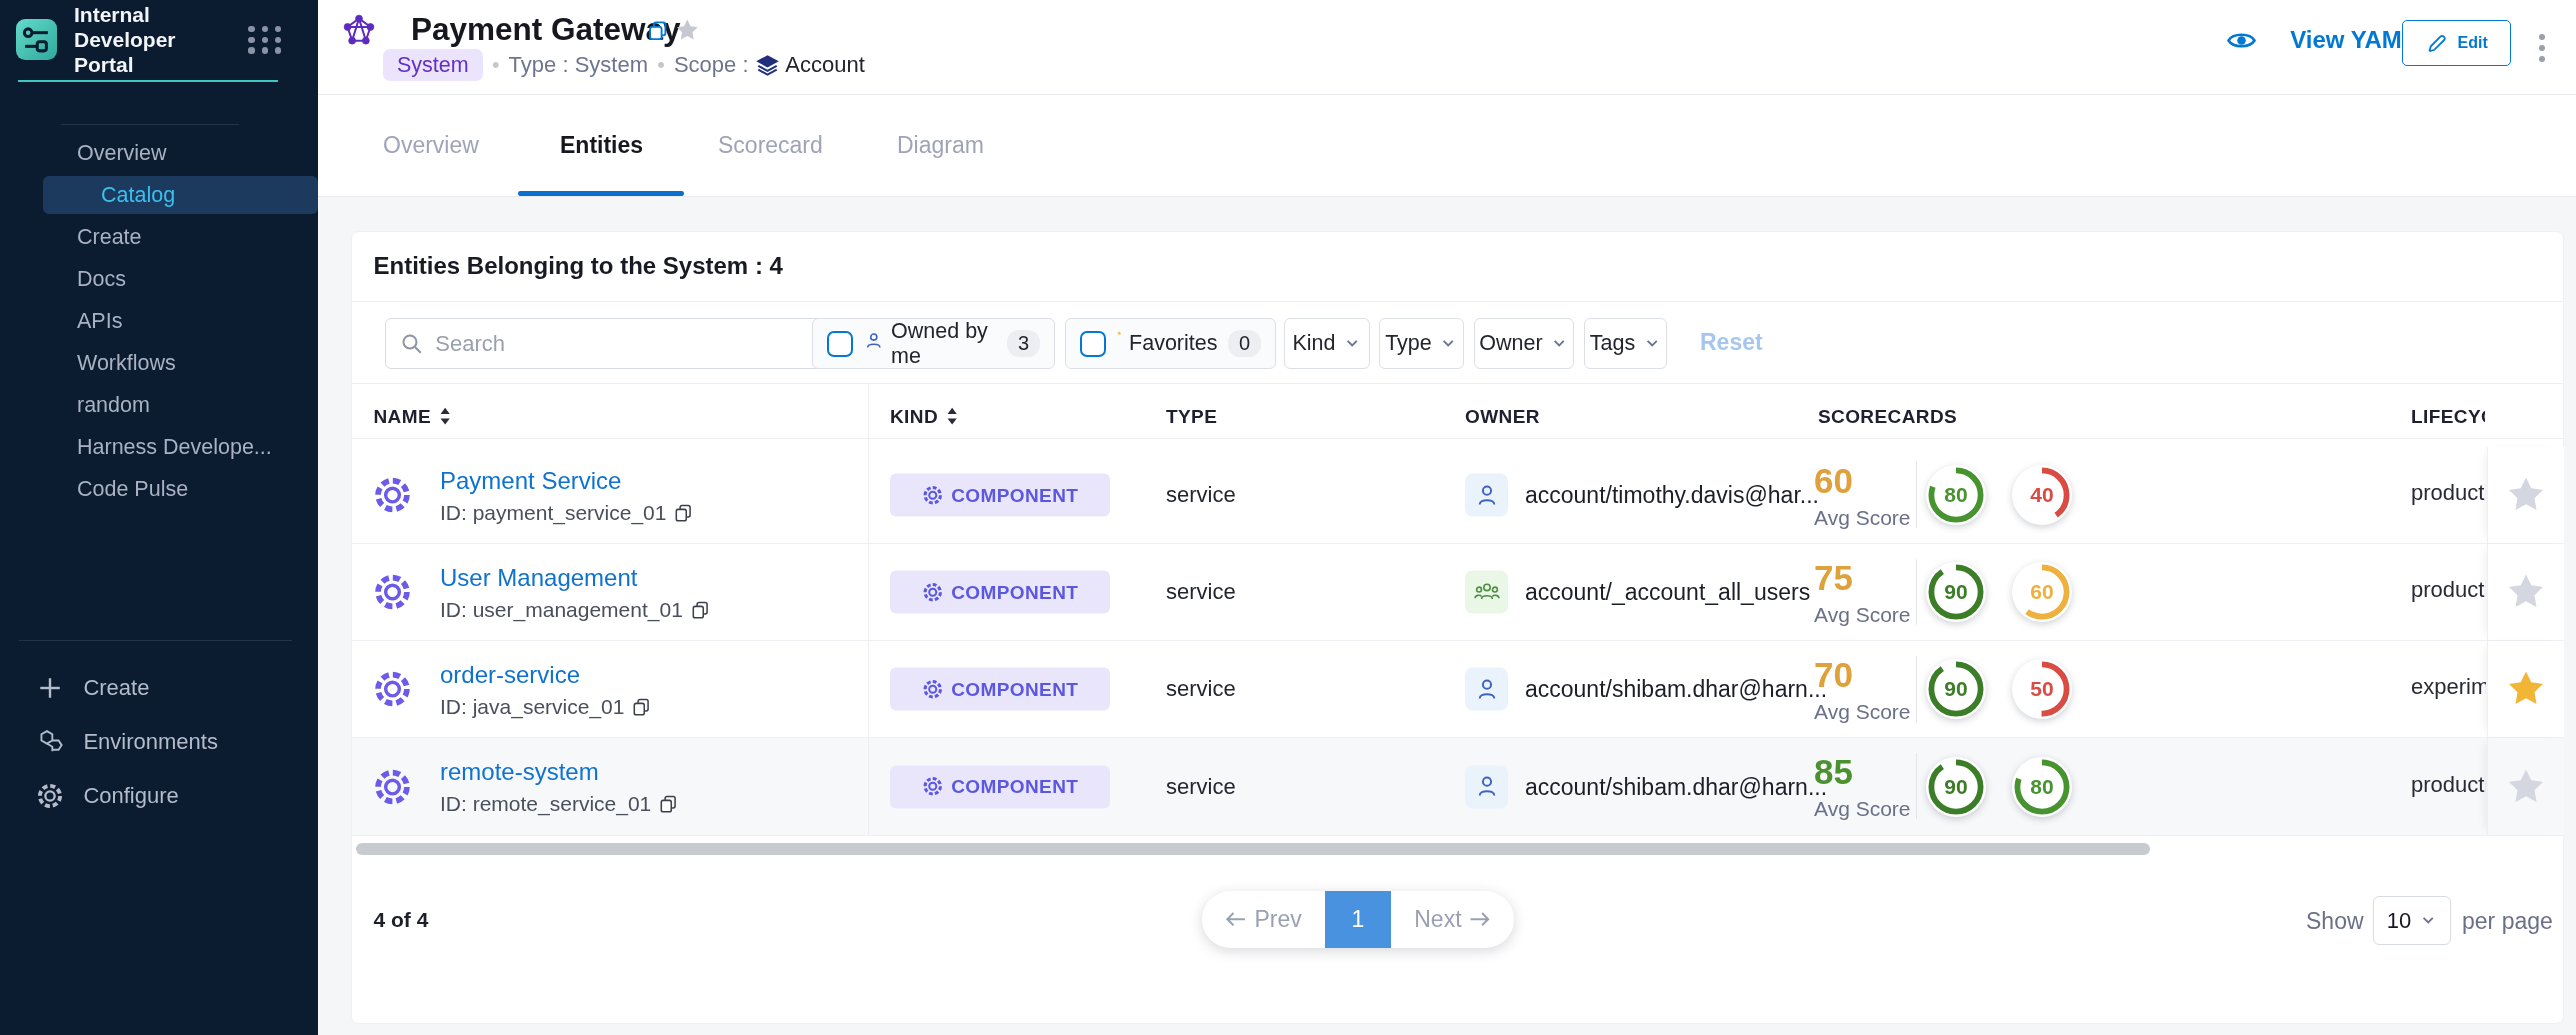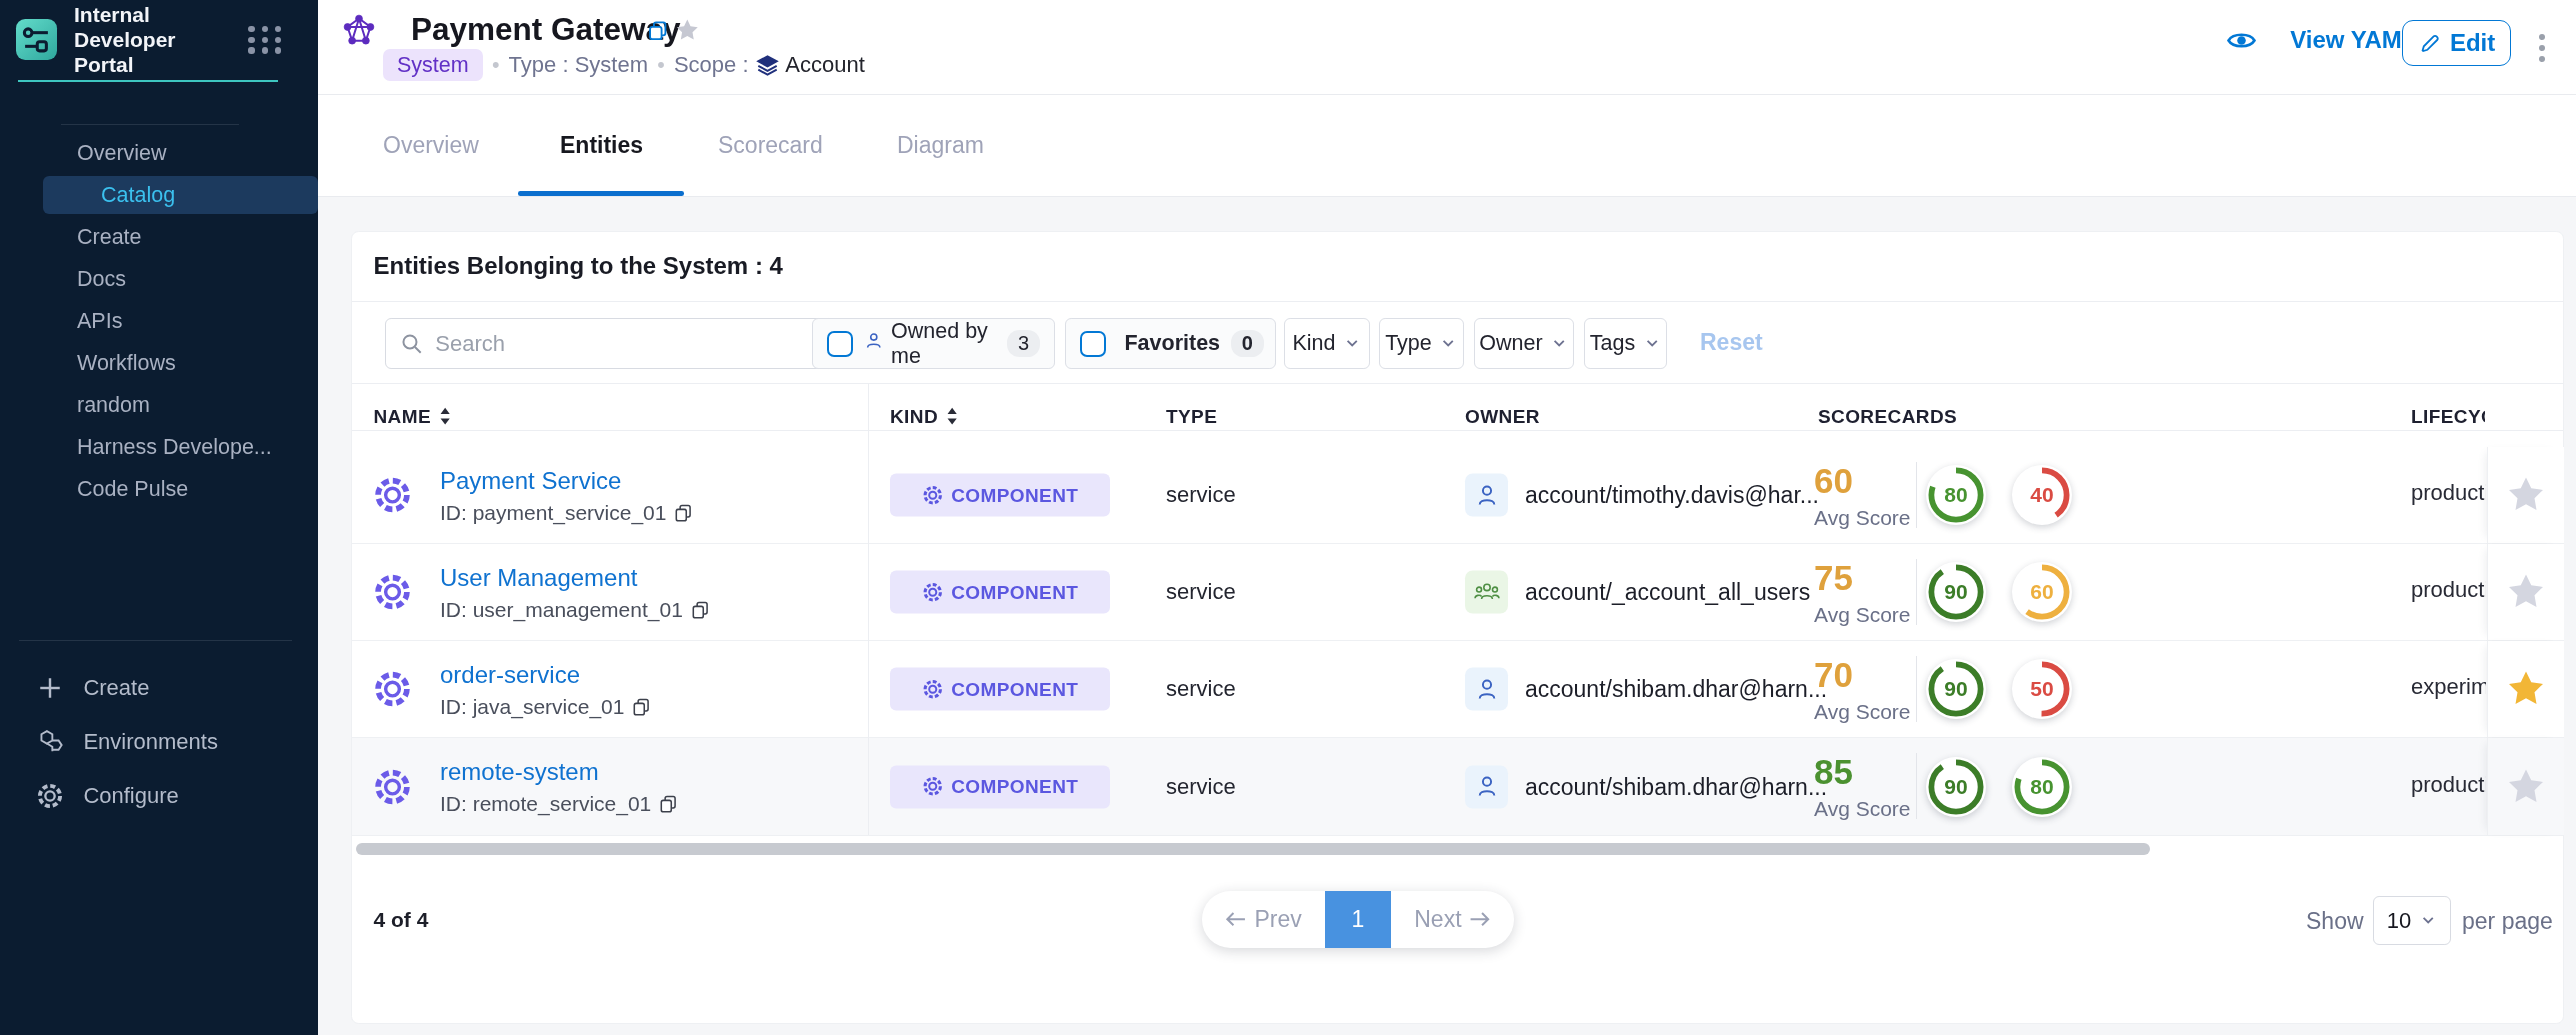--- a/index.html
+++ b/index.html
@@ -32,21 +32,21 @@
   .title-copy { position:absolute; left:329px; top:20px; width:21.5px; height:21.5px; color:#0278d5; cursor:pointer; }
   .title-star { position:absolute; left:357px; top:18.4px; width:24.6px; height:24.6px; color:#c6c8d2; cursor:pointer; }
   .meta-row { position:absolute; left:65px; top:48px; height:34px; display:flex; align-items:center; }
   .kind-badge { background:#ece3fc; color:#6231c6; border-radius:7px; font-size:21.5px; font-weight:500; padding:3.8px 14px; }
   .meta-dot { color:#c4c7cf; font-size:21.5px; margin:0 9.2px; }
   .meta-text { color:#6f7490; font-size:22px; }
   .scope-icon { width:23px; height:23px; margin:0 6.1px 0 7.7px; color:#20307c; }
   .scope-value { color:#23242c; font-size:22px; }
   .view-yaml { position:absolute; left:1909px; top:26px; display:flex; align-items:center; color:#0278d5; font-size:24px; font-weight:700; cursor:pointer;gap:25px; }
   .view-yaml svg { width:29px; height:23px; margin-right:9.2px; }
-  .edit-btn { position:absolute; left:2084px; top:20px; width:109px; height:46px; border:1.5px solid #0278d5; border-radius:11px; background:#fff; color:#0278d5; font-size:24px; font-weight:700; display:flex; align-items:center; justify-content:center; cursor:pointer; }
+  .edit-btn { position:absolute; left:2084px; top:20px; width:109px; height:46px; border:1.5px solid #0278d5; border-radius:5px; background:#fff; color:#0278d5; font-size:16px; font-weight:700; display:flex; align-items:center; justify-content:center; cursor:pointer; }
   .edit-btn svg { width:23px; height:23px; margin-right:9.2px; }
   .kebab { position:absolute; left:2216px; top:25px; width:15.4px; height:46px; display:flex; flex-direction:column; align-items:center; justify-content:center; gap:4.6px; cursor:pointer; }
   .kebab i { width:6.1px; height:6.1px; border-radius:50%; background:#9aa0ab; }
 
   
   #tabs-row { position:absolute; left:0; top:95px; width:2258px; height:102px; background:#fff; border-bottom:0.8px solid #e9ebef; }
   .tab { position:absolute; top:37px; font-size:23px; color:#9fa3b8; font-weight:500; cursor:pointer; }
   .tab.active { color:#17181f; font-weight:700; }
   .tab-underline { position:absolute; left:200px; bottom:0; width:166px; height:4.6px; background:#0b6fce; border-radius:2.3px; }
 
@@ -63,21 +63,21 @@
   .search-box input::placeholder { color:#9aa0ac; }
   .filter-chip { position:absolute; top:86px; height:51px; border:1.5px solid #dcdfe6; border-radius:6.1px; background:#fafbfc; display:flex; align-items:center; padding:0 14px; font-size:21.5px; color:#23242e; }
   .chk { width:26px; height:26px; border:2.3px solid #0278d5; border-radius:7px; background:#fff; margin-right:10.8px; flex:0 0 auto; cursor:pointer; }
   .chip-icon { width:24.6px; height:24.6px; margin-right:7.7px; }
   .count-badge { background:#eceef1; border-radius:12.3px; font-size:20px; color:#23242e; padding:2.3px 10.8px; margin-left:10.8px; }
   .dropdown { position:absolute; top:86px; height:51px; border:1.5px solid #dcdfe6; border-radius:6.1px; background:#fff; display:flex; align-items:center; justify-content:center; font-size:21.5px; color:#23242e; font-weight:500; cursor:pointer; }
   .dropdown svg { width:18.4px; height:18.4px; margin-left:7.7px; color:#6d7290; }
   .reset-link { position:absolute; left:1348px; top:97px; font-size:23px; font-weight:600; color:#a7c6ef; cursor:pointer; }
 
   
-  .thead { position:absolute; left:0; top:151px; width:100%; height:48px; border-top:0.8px solid #eceef2; border-bottom:0.8px solid #eceef2; }
+  .thead { position:absolute; left:0; top:151px; width:100%; height:56px; border-top:0.8px solid #eceef2; border-bottom:0.8px solid #eceef2; }
   .th { position:absolute; top:21.5px; font-size:19px; font-weight:700; color:#1e2030; letter-spacing:0.4px; display:flex; align-items:center; }
   .sort-glyph { width:12.3px; height:18.4px; margin-left:7.7px; color:#2a2c38; }
   .col-divider { position:absolute; left:516px; top:151px; width:0.8px; height:452px; background:#eceef2; }
   .trow { position:absolute; left:0; width:100%; height:97px; border-bottom:0.8px solid #eef0f3; background:#fff; }
   .trow.shaded { background:#f7f8fa; }
   .name-gear { position:absolute; left:20px; top:50%; transform:translateY(-50%); width:41px; height:41px; color:#6b5be8; }
   .ename { position:absolute; left:88px; top:20px; font-size:24px; font-weight:500; color:#0f72d0; cursor:pointer; }
   .eid { position:absolute; left:88px; top:54px; font-size:21px; color:#4a4f5c; display:flex; align-items:center; }
   .eid .copy-sm { width:18.4px; height:18.4px; margin-left:7.7px; color:#3c404b; cursor:pointer; }
   .kindtag { position:absolute; left:538px; top:50%; transform:translateY(-50%); height:43px; background:#e9e6fc; border-radius:6.1px; display:inline-flex; align-items:center; padding:0 32px; color:#5b57e0; font-size:19px; font-weight:700; letter-spacing:0.4px; }
@@ -282,21 +282,21 @@
         <span class="chip-icon" style="color:#3b63c2;">
           <svg viewBox="0 0 32 32" fill="none" stroke="currentColor" stroke-width="2.6">
             <circle cx="16" cy="10" r="5"></circle>
               <path d="M6 27 c0-7 20-7 20 0"></path>
           </svg>
         </span>
         <span>Owned by me</span>
         <span class="count-badge">3</span>
       </div>
 
-      <div class="filter-chip" style="left:713px; width:211px;font-weight:bold;">
+      <div class="filter-chip" style="left:713px; width:211px;">
         <span class="chk"></span>
         <span class="chip-icon" style="color:#f2b636;">
           <svg viewBox="0 0 32 32" fill="currentColor">
               <path d="M16 2l4.2 8.6 9.4 1.3-6.8 6.6 1.6 9.4L16 23.4 7.6 27.9l1.6-9.4L2.4 11.9l9.4-1.3z"></path>
             </svg>
         </span>
         <span>Favorites</span>
         <span class="count-badge">0</span>
       </div>
 

